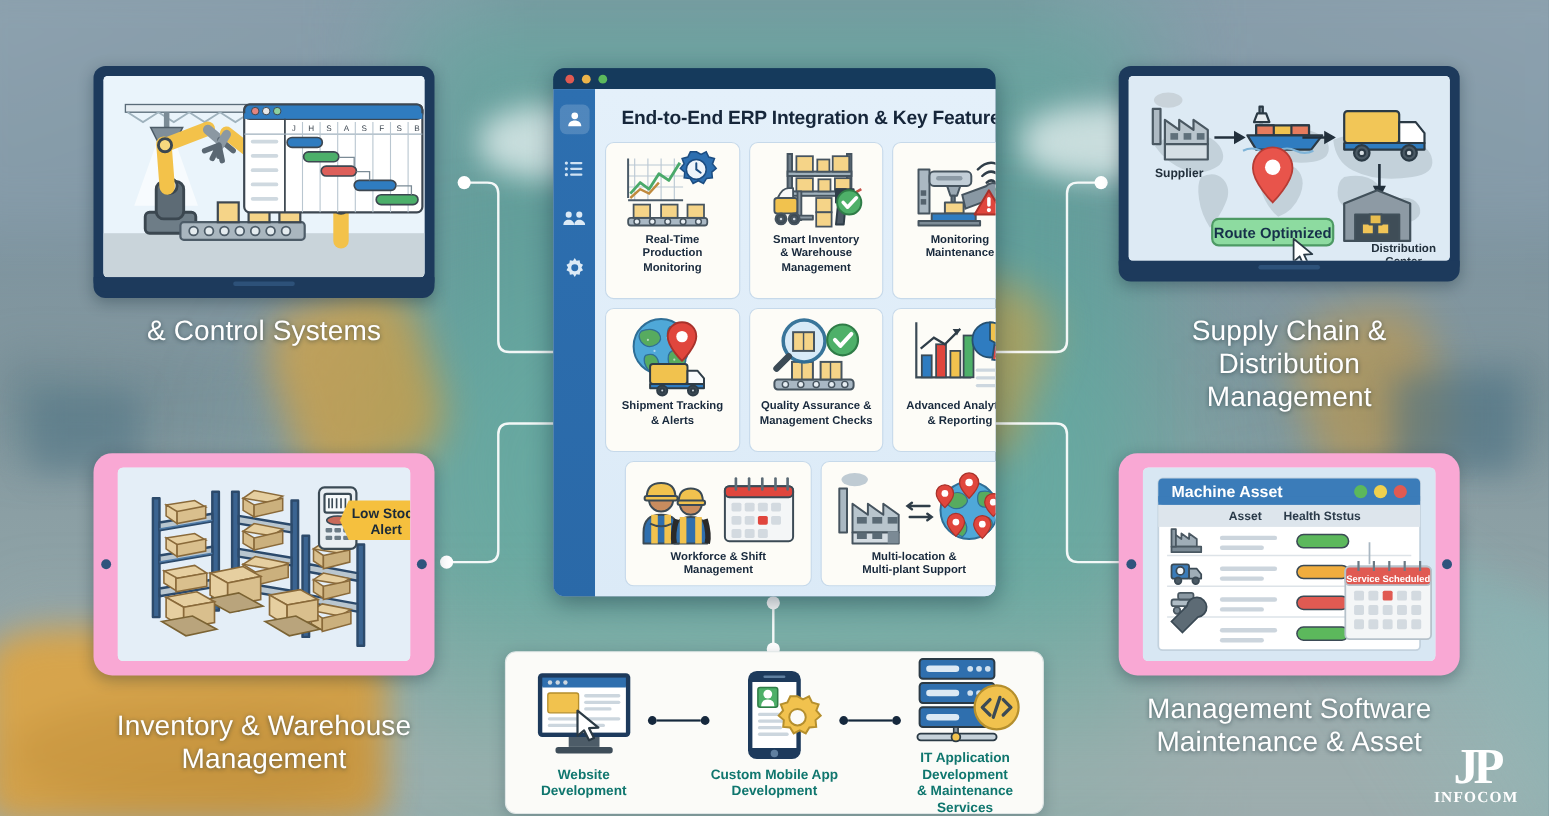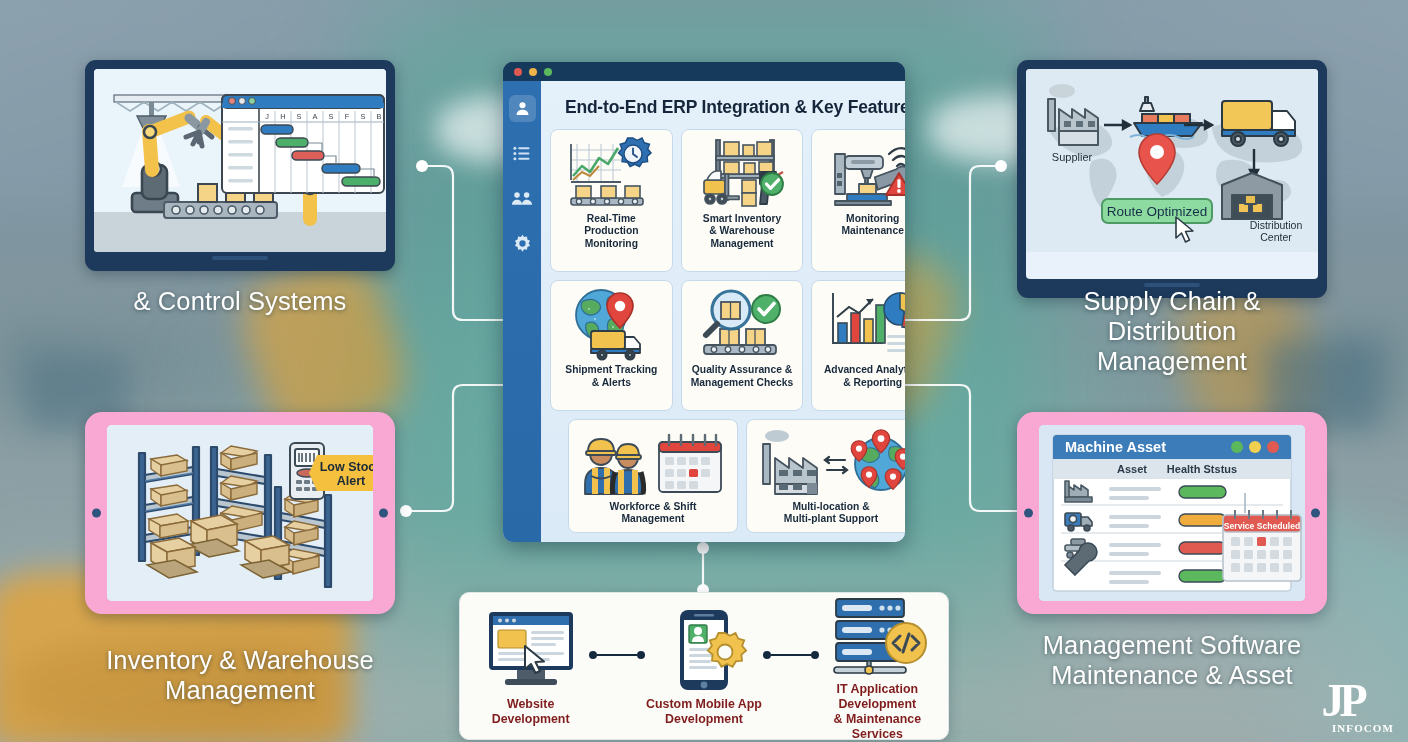--- a/index.html
+++ b/index.html
@@ -158,32 +158,32 @@
 
   
   #services-panel {
     position:absolute; left:459px; top:592px; width:490px; height:148px;
     background:#fbfbf8; border:1.4px solid #dfe6e6; border-radius:10px;
     box-shadow:0 4px 14px rgba(10,30,45,.22);
     display:flex; align-items:center; justify-content:space-around; padding:7px 12px 5px;
   }
   .svc { width:148px; display:flex; flex-direction:column; align-items:center; }
   .svc .art { height:84px; display:flex;align-items:flex-end;justify-content:center; }
-  .svc .lbl { font-size:12.4px; font-weight:700; color:#7f1d1d; text-align:center; line-height:15px; margin-top:5px;}
+  .svc .lbl { font-size:12.4px; font-weight:700; color:#0f766e; text-align:center; line-height:15px; margin-top:5px;}
   .svc-conn { display:flex; align-items:center; margin-bottom:24px; }
   .svc-conn .d { width:8px;height:8px;border-radius:50%;background:#15283d; }
   .svc-conn .l { width:40px;height:2.4px;background:#15283d; }
 
   
   #connectors { position:absolute; inset:0; pointer-events:none; }
 
   
   #logo { position:absolute; right:14px; bottom:8px; width:104px; text-align:center; }
   #logo .mark { font-size:46px; line-height:42px; color:#ffffff; font-family:"Liberation Serif", serif; font-weight:700; letter-spacing:-5px; }
-  #logo .name { font-size:11px; color:#ffffff; font-family:"Liberation Serif", serif; font-weight:700; letter-spacing:1.1px;text-align:right; }
+  #logo .name { font-size:14px; color:#ffffff; font-family:"Liberation Serif", serif; font-weight:700; letter-spacing:1.1px; }
 </style>
 </head>
 <body>
 
 <div id="bg">
   <div class="layer bg-base"></div>
   <div class="layer bg-ceil-l"></div>
   <div class="layer bg-ceil-r"></div>
   <div class="layer bg-teal"></div>
   <div class="layer bg-teal2"></div>
@@ -333,21 +333,21 @@
     </div>
   </div>
   <div class="quad-caption" style="top:226px;">
     <div>&amp; Control Systems</div>
   </div>
 </div>
 
 <div class="quad" style="left:1017px; top:60px; width:310px;">
   <div class="laptop">
     <div class="laptop-lid">
-      <div class="laptop-screen" style="height:210px;">
+      <div class="laptop-screen" style="height:168px;font-weight:bold;">
         <svg viewBox="0 0 292 183" width="292" height="183">
           <rect width="292" height="183" fill="#ddeaf4"></rect>
 
           <g fill="#c3d1da">
             <path d="M24 64 q16 -16 36 -12 q18 3 24 14 q6 12 -6 18 q-14 7 -26 2 q-18 -7 -28 -22z"></path>
             <path d="M66 92 q12 -6 20 2 q8 9 2 22 q-5 12 -14 22 q-8 -12 -10 -26 q-2 -14 2 -20z"></path>
             <path d="M120 56 q24 -12 46 -6 q16 5 16 16 q0 10 -14 12 q-20 3 -34 -4 q-12 -6 -14 -18z"></path>
             <path d="M118 80 q22 -6 34 4 q10 9 4 24 q-6 15 -20 20 q-12 -10 -16 -26 q-4 -16 -2 -22z"></path>
             <path d="M186 58 q34 -12 66 -2 q22 7 24 20 q2 13 -18 16 q-32 5 -54 -6 q-16 -8 -18 -28z"></path>
             <path d="M196 92 q20 -4 30 6 q8 9 0 18 q-10 10 -24 6 q-12 -4 -12 -16 q0 -10 6 -14z"></path>

